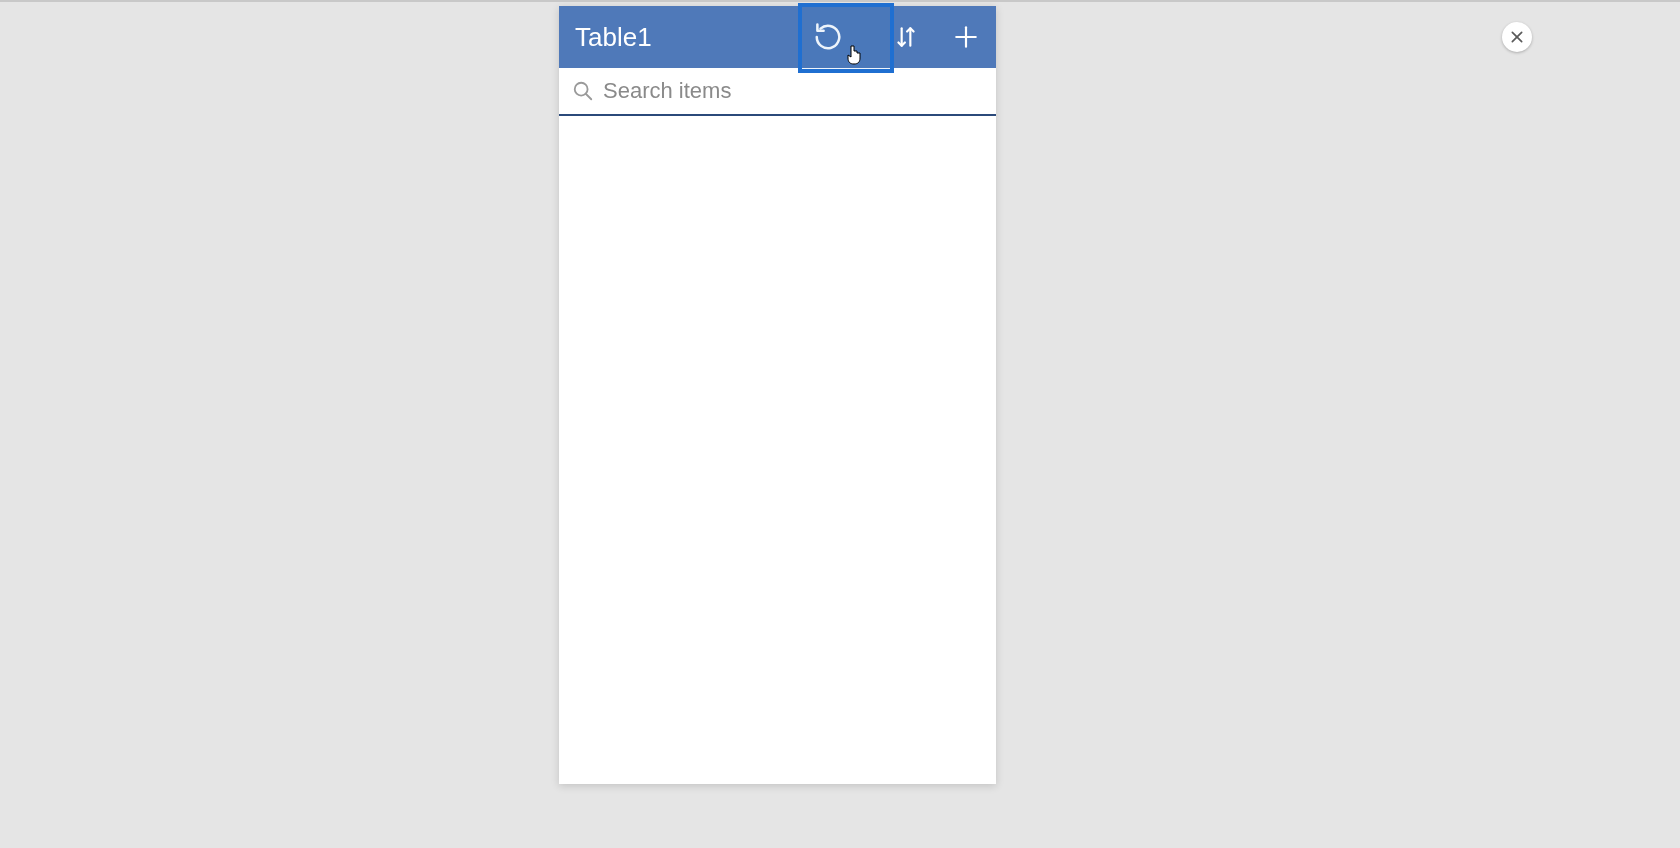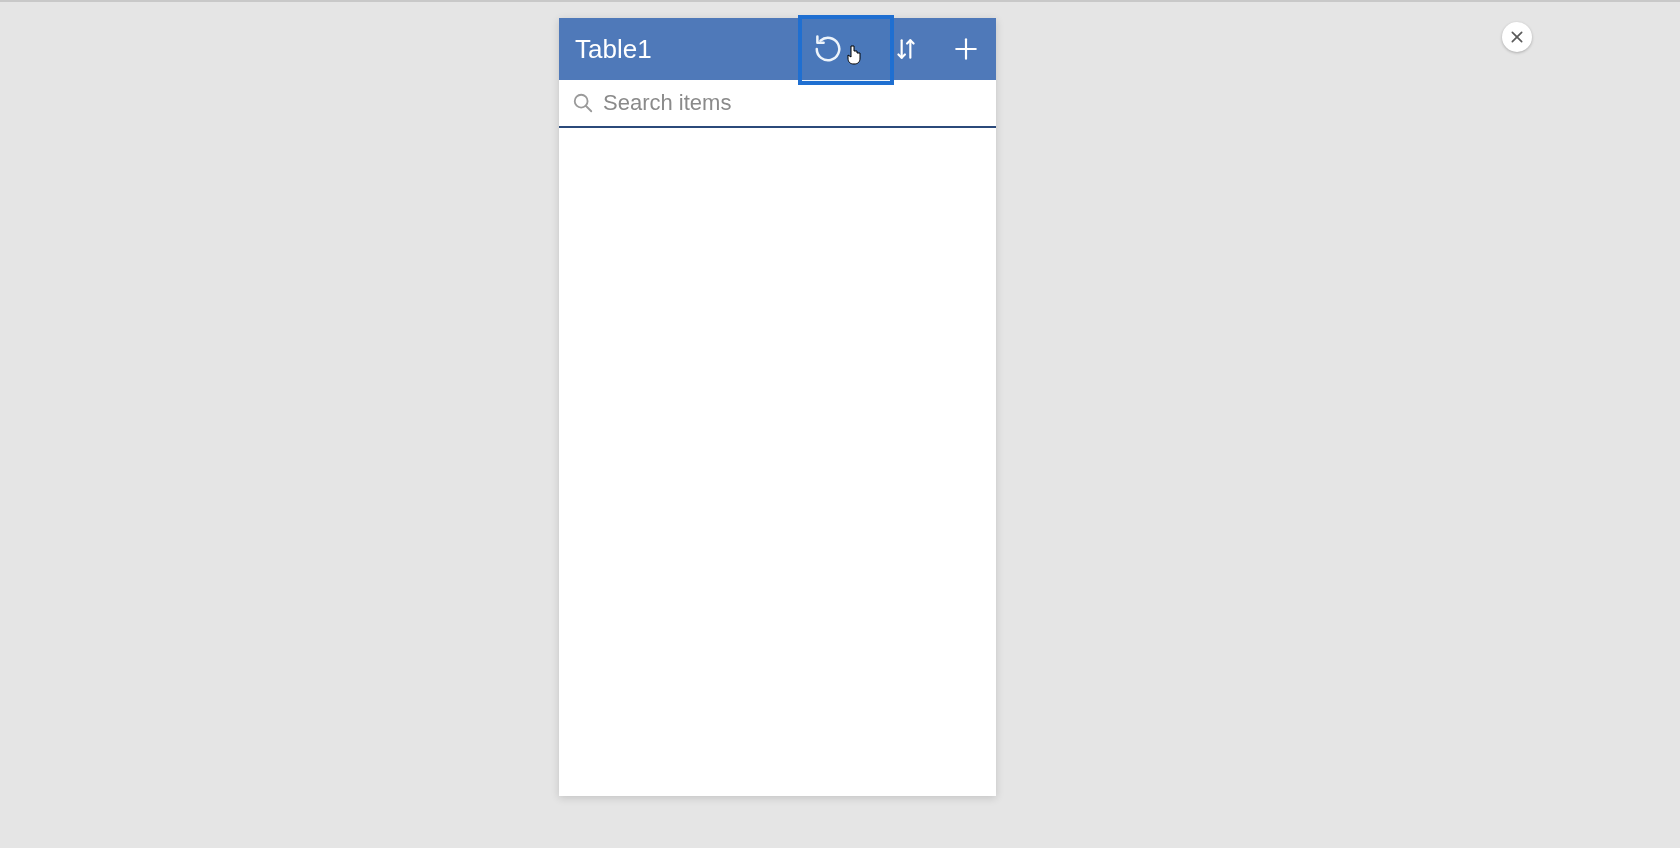--- a/index.html
+++ b/index.html
@@ -12,21 +12,21 @@
       height: 848px;
       background: #e5e5e5;
       font-family: "Segoe UI", Arial, sans-serif;
       position: relative;
       overflow: hidden;
       border-top: 2px solid #c8c8c8;
     }
     .panel {
       position: absolute;
       left: 559px;
-      top: 16px;
+      top: 4px;
       width: 437px;
       height: 778px;
       background: #ffffff;
       box-shadow: 0 2px 8px rgba(0,0,0,0.15);
       display: flex;
       flex-direction: column;
     }
     .panel-header {
       height: 62px;
       background: #4f79b9;

